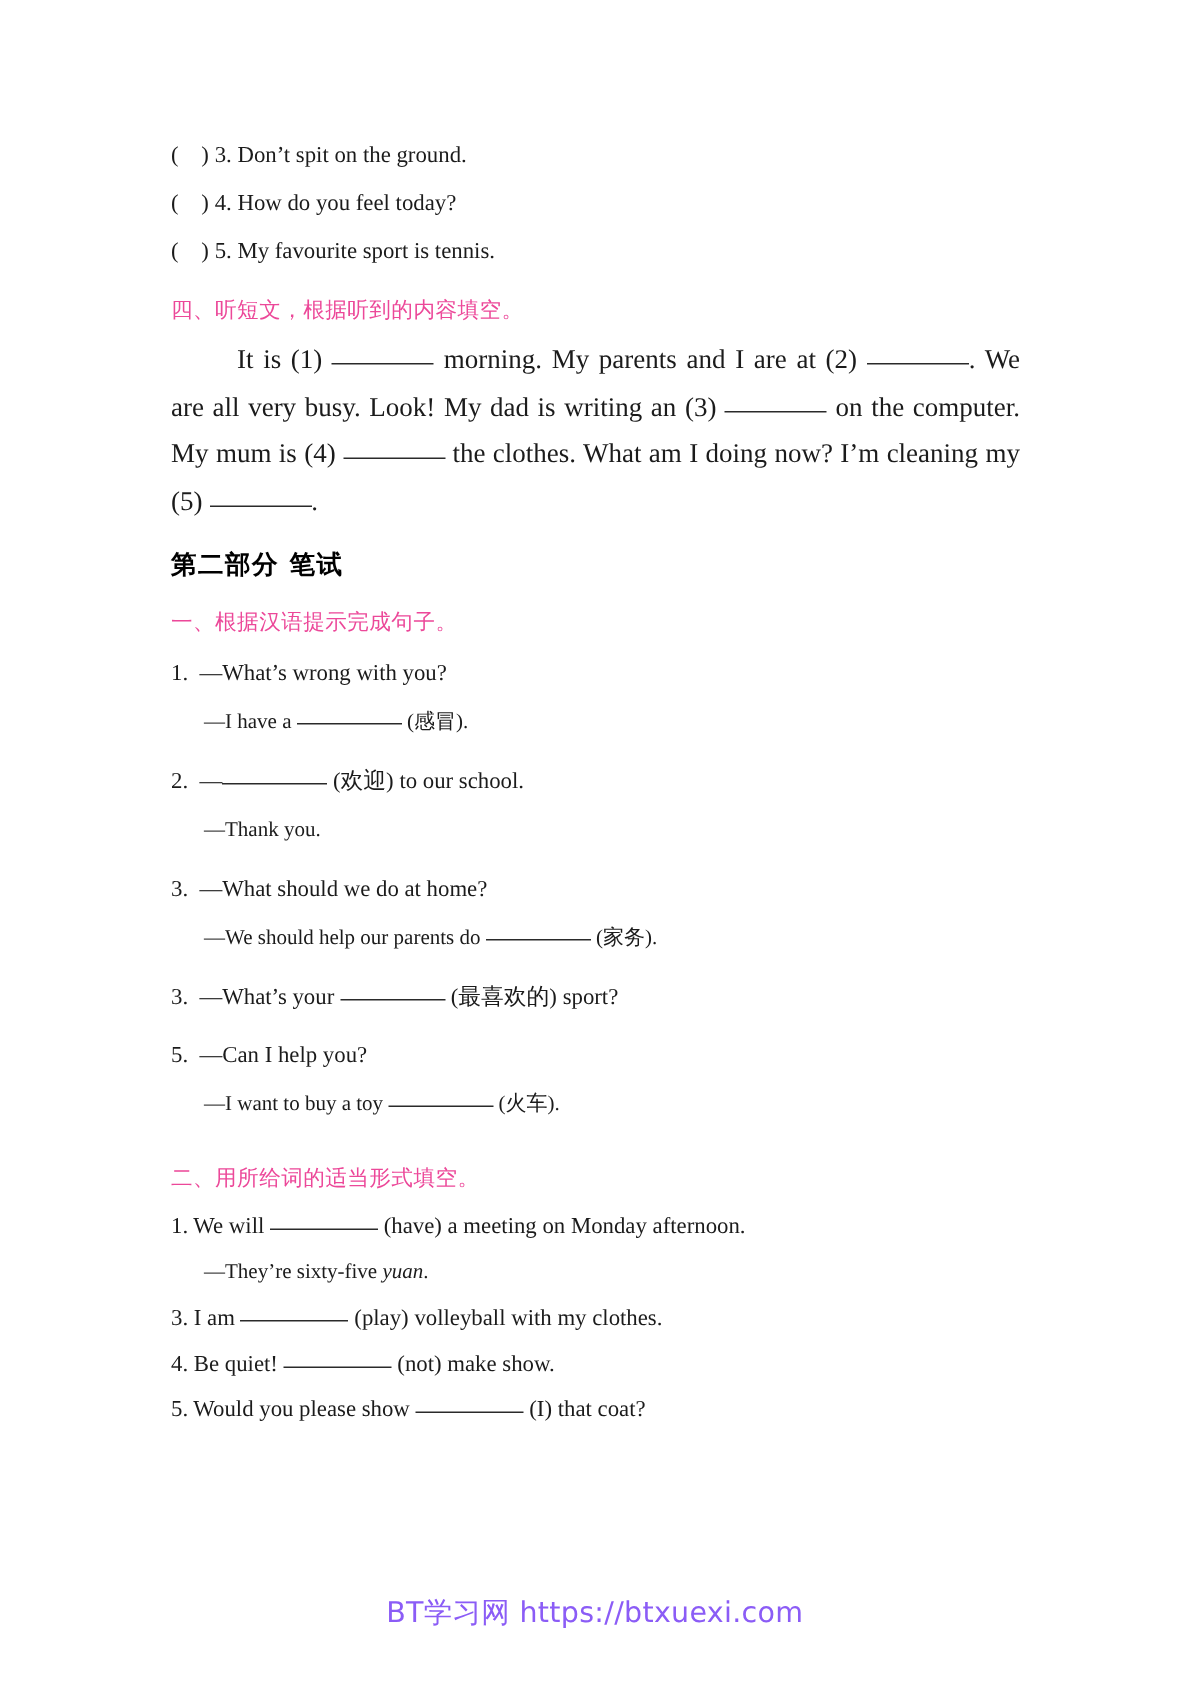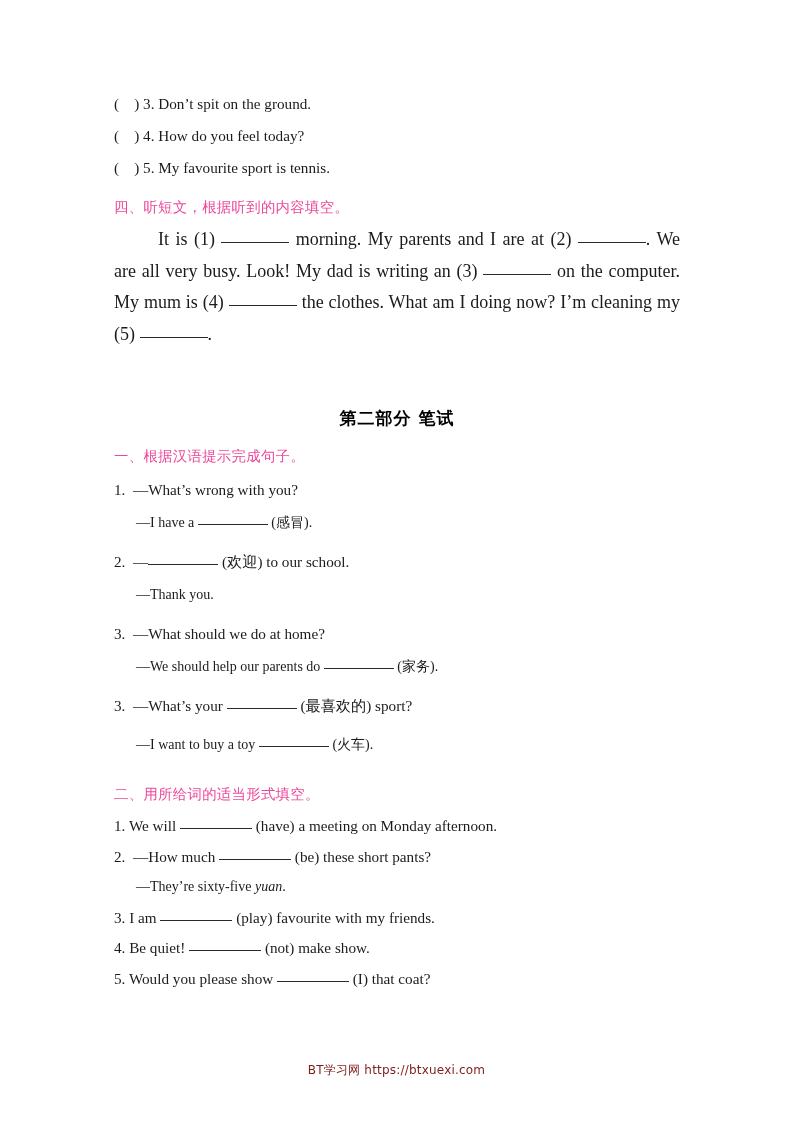--- a/index.html
+++ b/index.html
@@ -38,28 +38,27 @@
   .cn-heading {
     font-family: "DejaVu Sans", "Liberation Sans", sans-serif;
     font-size: 14.4px;
     line-height: 34px;
     letter-spacing: 0.3px;
     color: #ec4899;
   }
 
   
   .part-title {
-    text-align: center;
+    text-align: left;
     font-family: "DejaVu Sans", "Liberation Sans", sans-serif;
     font-weight: bold;
     font-size: 17px;
     line-height: 30px;
     letter-spacing: 1px;
     color: #000;
-    margin-top: 41px;
   }
 
   
   .passage {
     font-size: 18px;
     line-height: 31.5px;
     text-align: justify;
     text-align-last: left;
     text-justify: inter-word;
   }
@@ -102,22 +101,22 @@
   .gap-lg { height: 16px; }
 
   
   .watermark {
     position: absolute;
     left: 0;
     top: 1062px;
     width: 793px;
     text-align: center;
     font-family: "DejaVu Sans", "Liberation Sans", sans-serif;
-    font-size: 12px;
-    color: #7f1d1d;
+    font-size: 19px;
+    color: #8b5cf6;
     letter-spacing: 0.2px;
   }
 </style>
 </head>
 <body>
 
 <div class="page">
   <div class="body-col">
 
     <div>
@@ -154,37 +153,37 @@
 
       <div class="q-row">3.  —What should we do at home?</div>
       <div class="q-ans"><span>—We should help our parents do </span><span class="blank w70"></span><span> (家务).</span></div>
 
       <div class="gap-sm"></div>
 
       <div class="q-row"><span>3.  —What’s your </span><span class="blank w70"></span><span> (最喜欢的) sport?</span></div>
 
       <div class="gap-sm"></div>
 
+      <div class="q-row">5.  —Can I help you?</div>
       <div class="q-ans"><span>—I want to buy a toy </span><span class="blank w70"></span><span> (火车).</span></div>
 
     </div>
 
     <div class="gap-lg"></div>
 
     <div class="cn-heading">二、用所给词的适当形式填空。</div>
 
     <div>
 
       <div class="q-row tight"><span>1. We will </span><span class="blank w72"></span><span> (have) a meeting on Monday afternoon.</span></div>
 
-      <div class="q-row tight"><span>2.  —How much </span><span class="blank w72"></span><span> (be) these short pants?</span></div>
 
       <div class="q-ans tight"><span>—They’re sixty-five </span><span class="ital">yuan</span><span>.</span></div>
 
-      <div class="q-row tight"><span>3. I am </span><span class="blank w72"></span><span> (play) favourite with my friends.</span></div>
+      <div class="q-row tight"><span>3. I am </span><span class="blank w72"></span><span> (play) volleyball with my clothes.</span></div>
 
       <div class="q-row tight"><span>4. Be quiet! </span><span class="blank w72"></span><span> (not) make show.</span></div>
 
       <div class="q-row tight"><span>5. Would you please show </span><span class="blank w72"></span><span> (I) that coat?</span></div>
 
     </div>
 
   </div>
 
   <div class="watermark">BT学习网 https://btxuexi.com</div>

